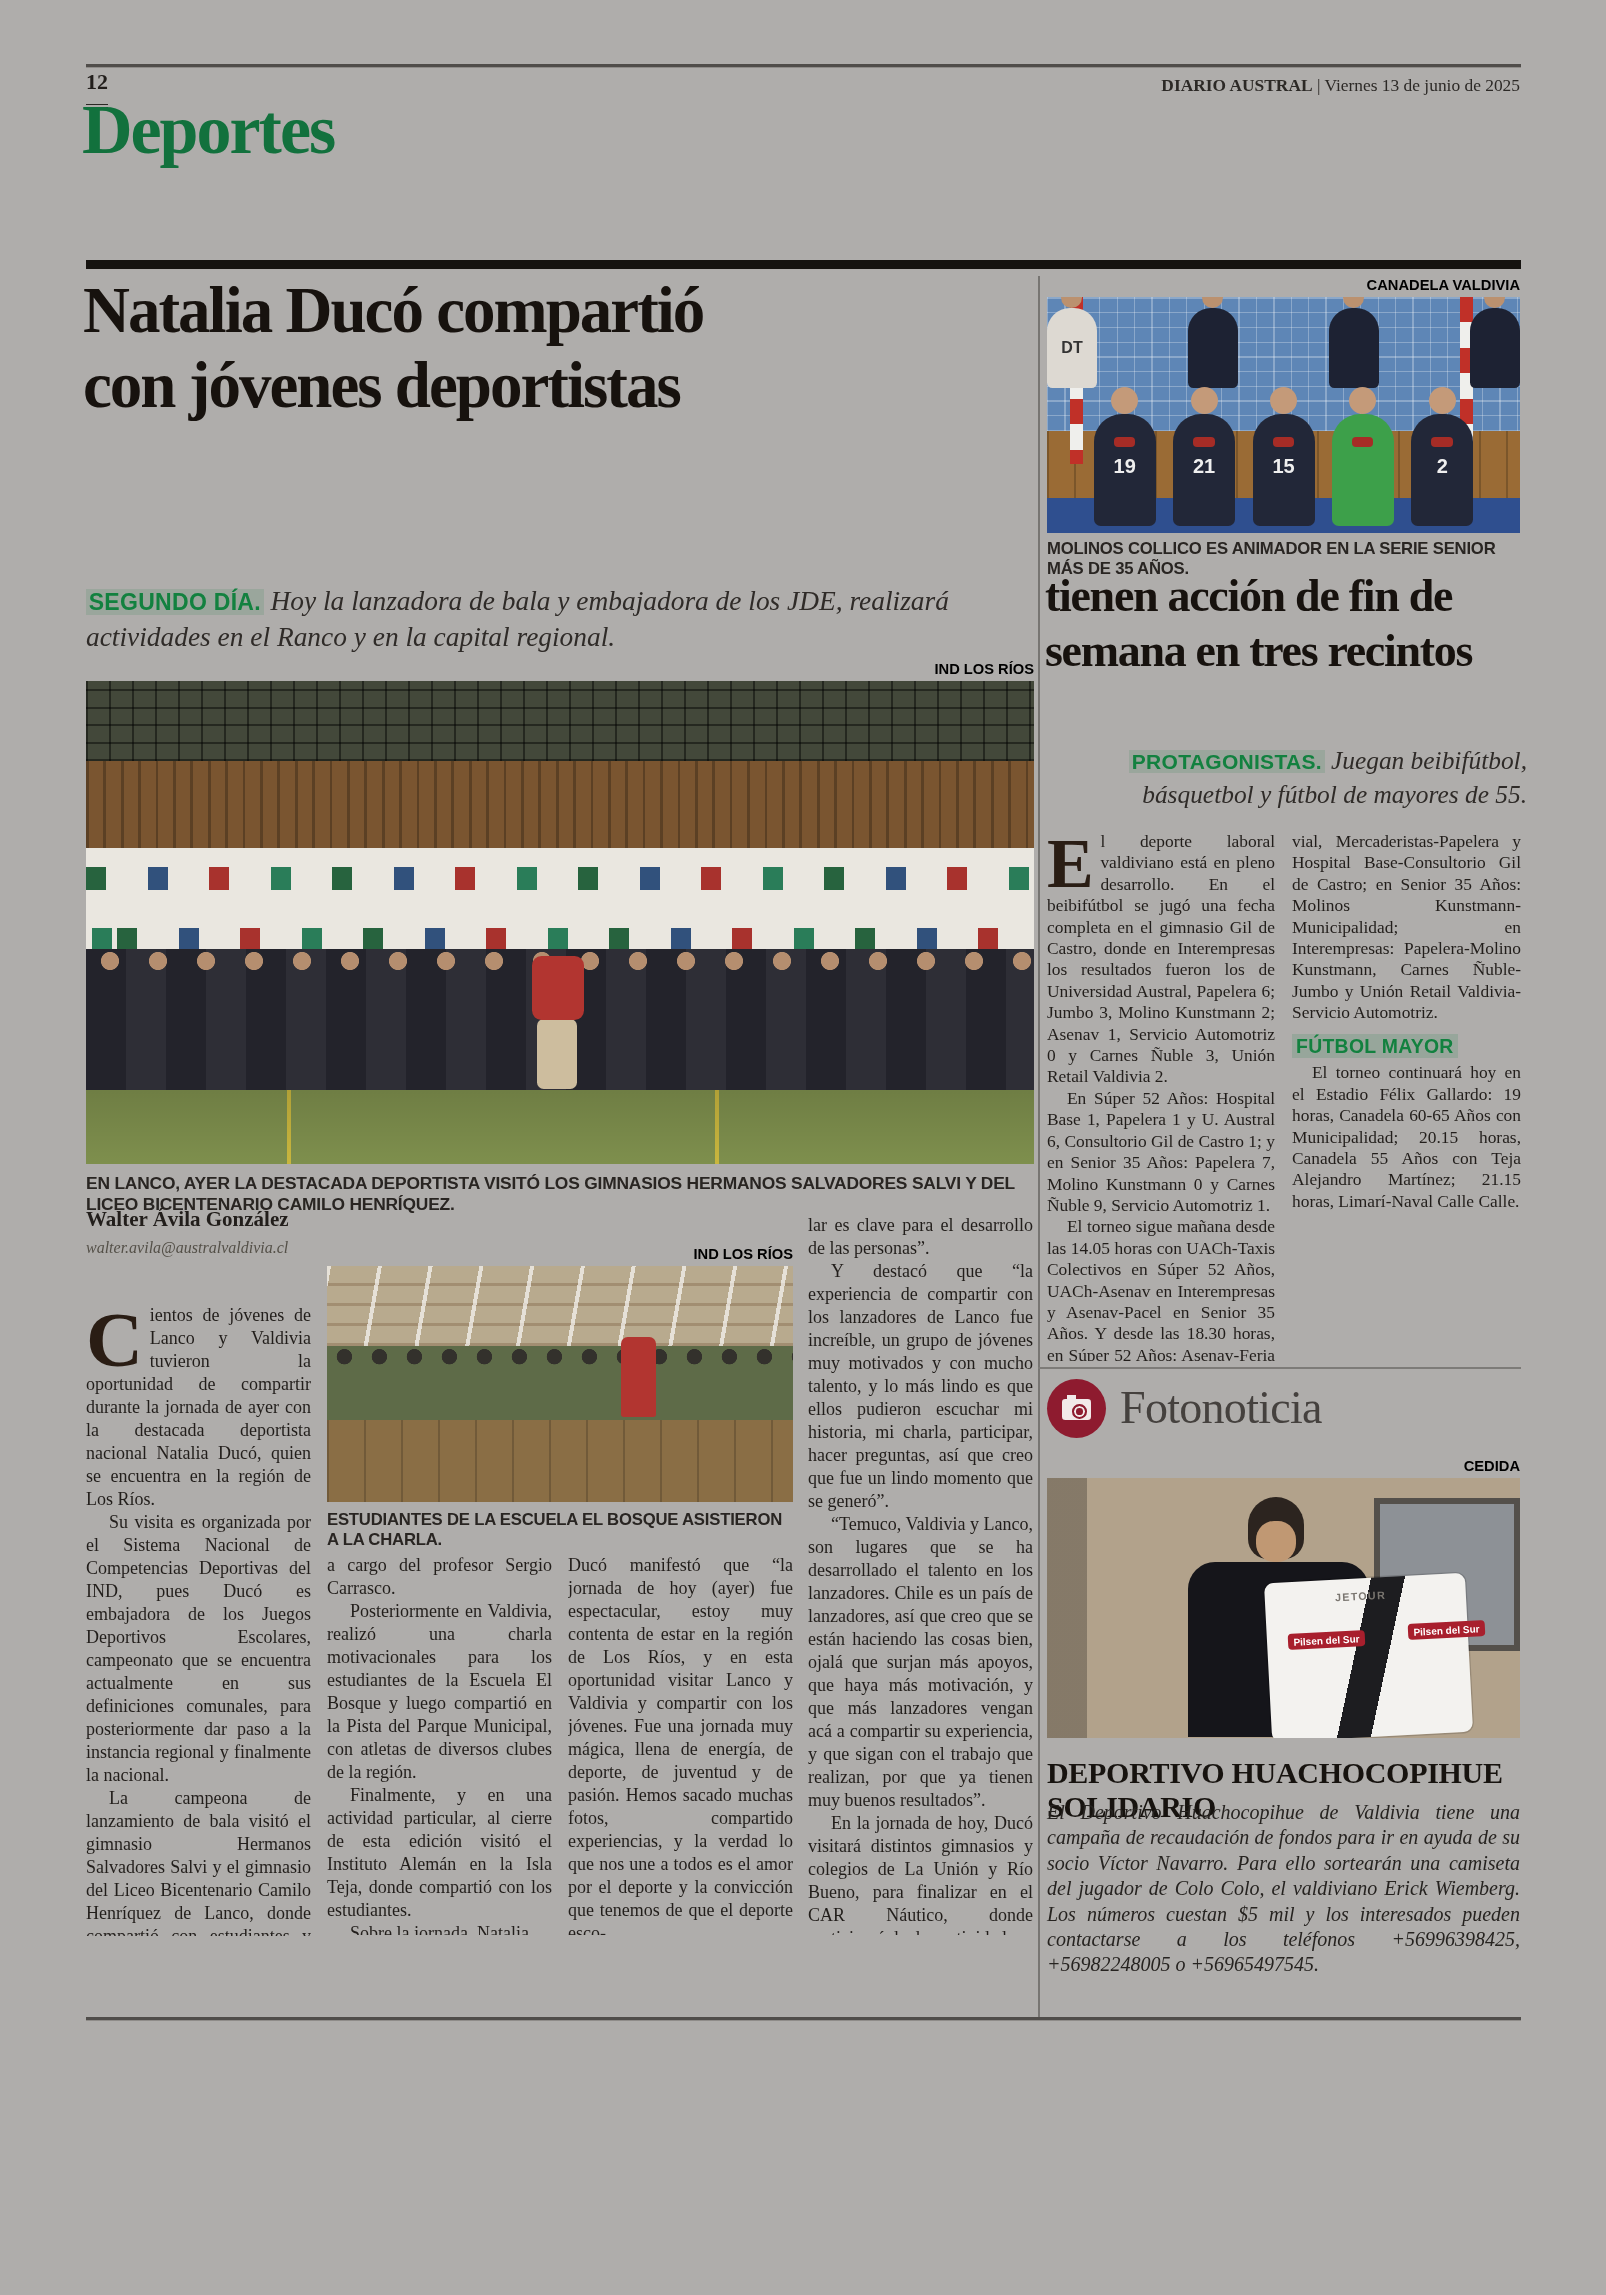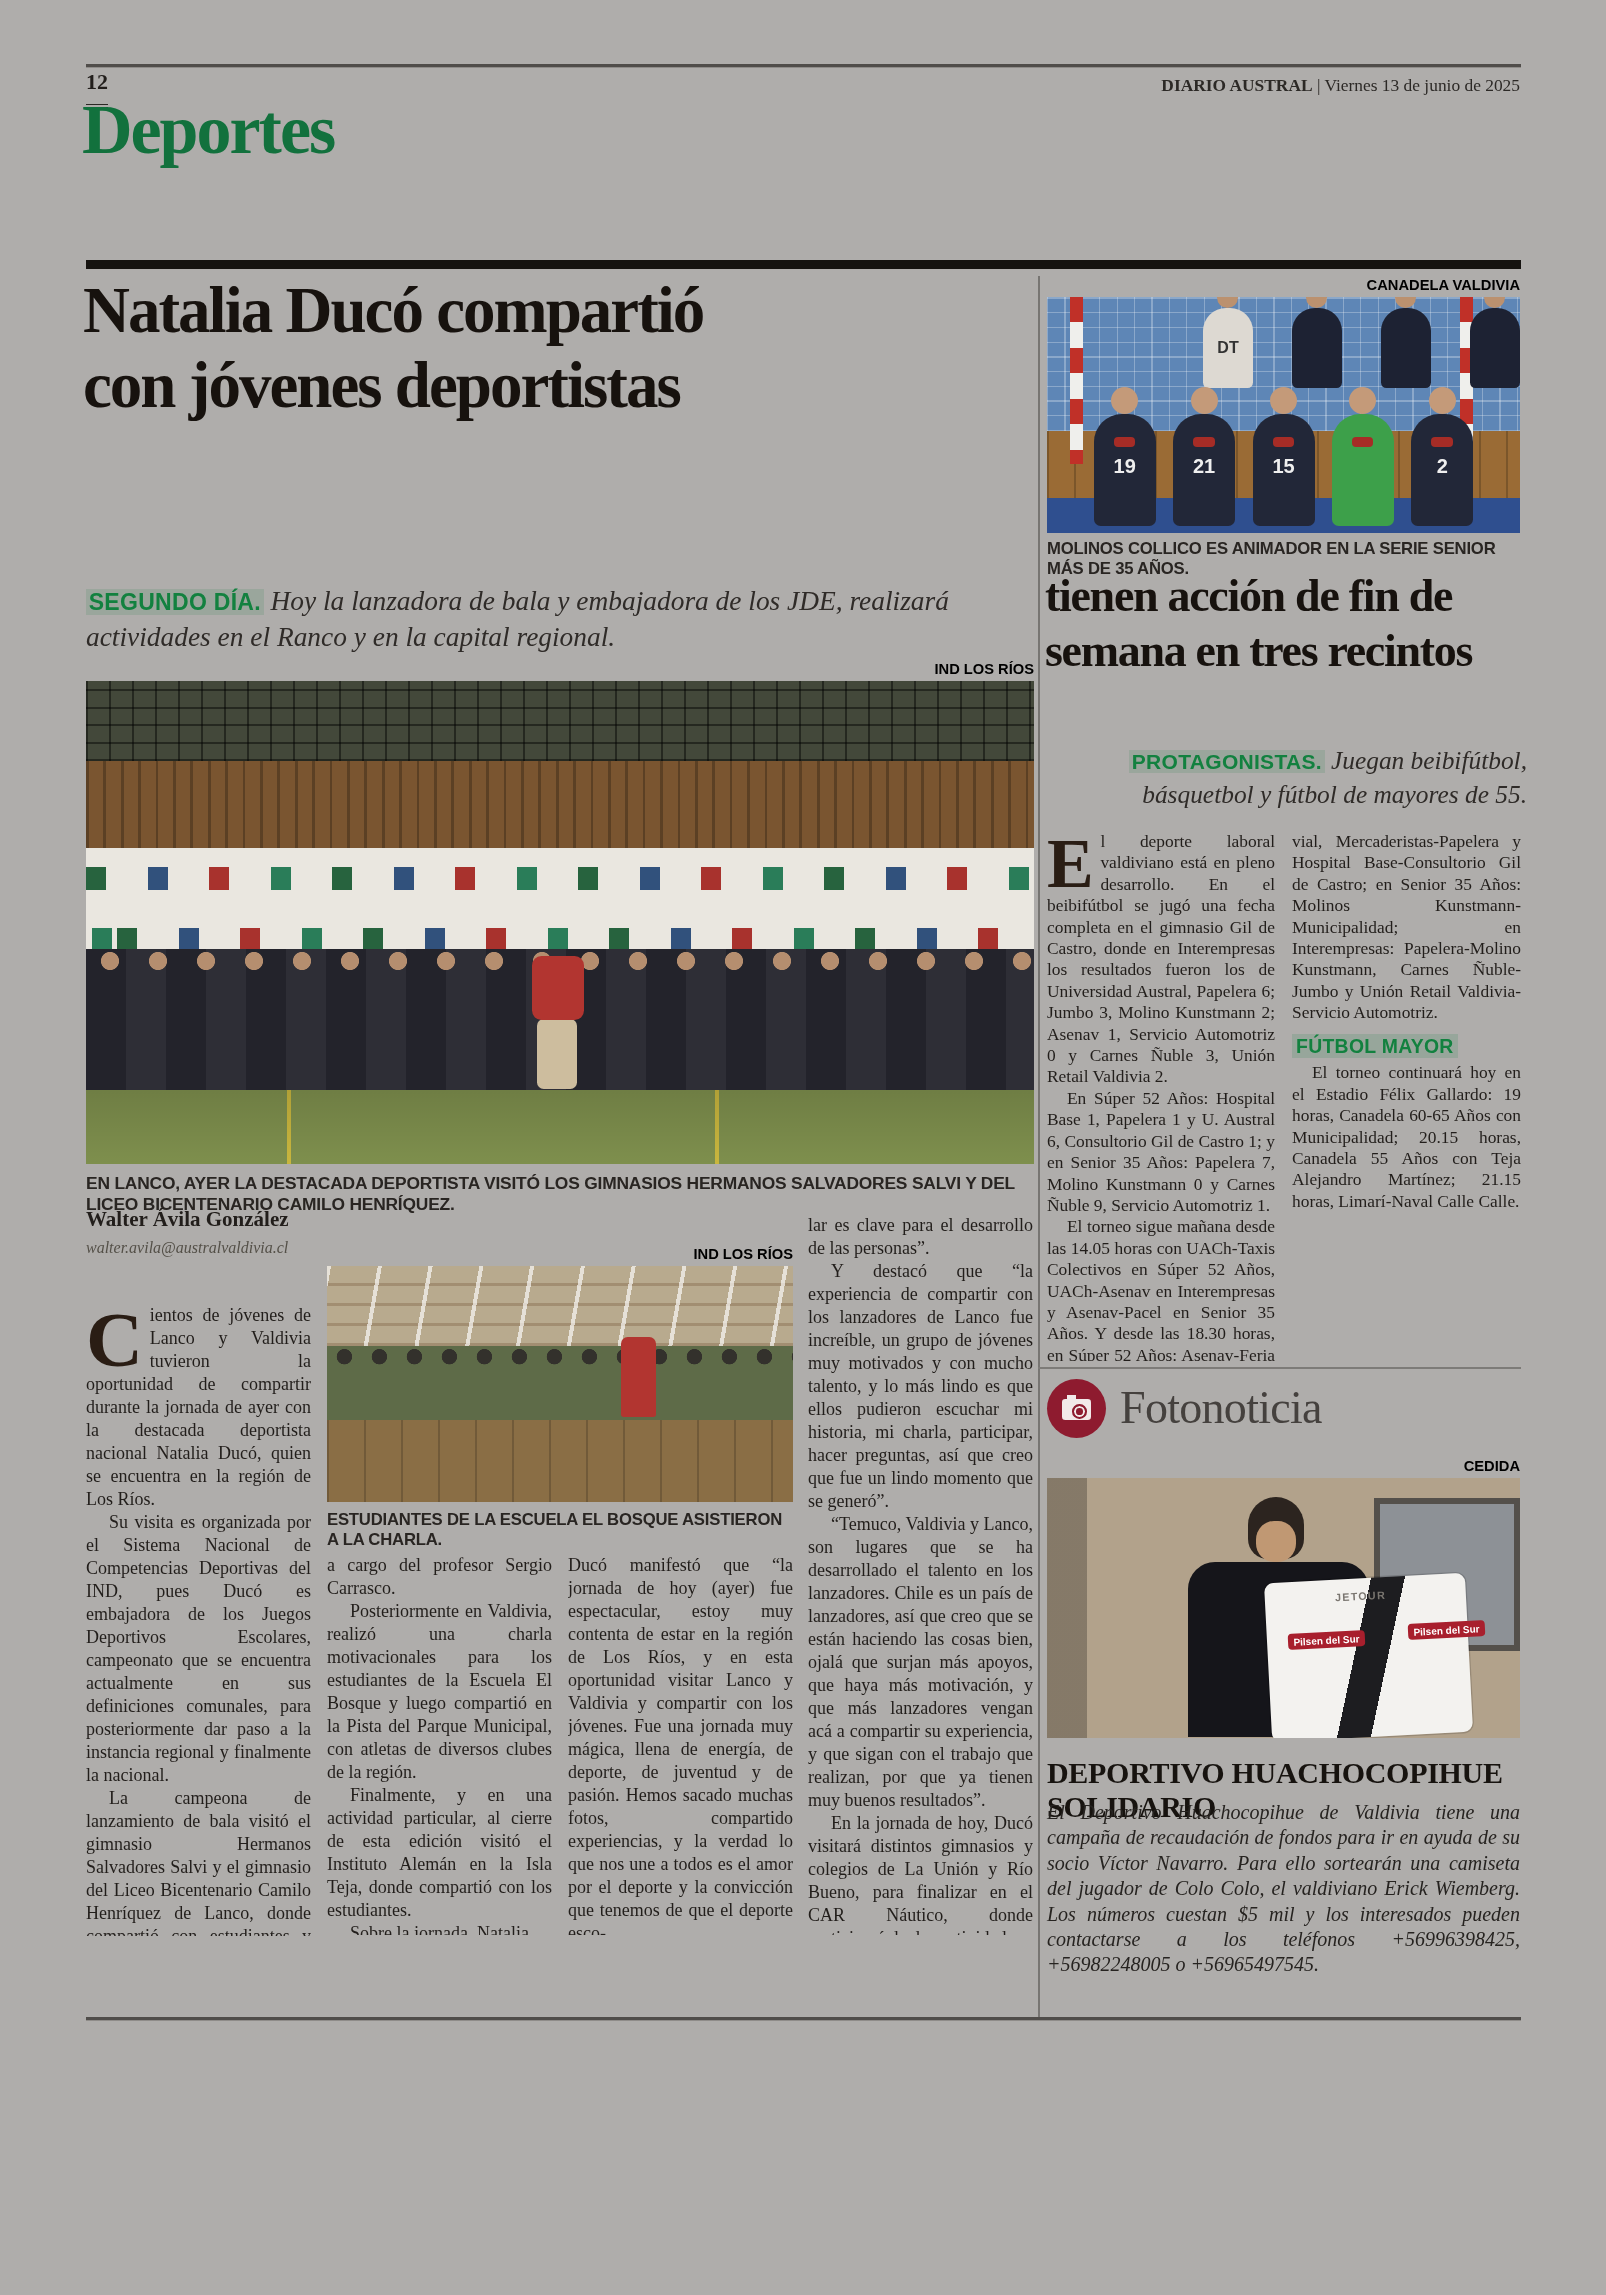--- a/index.html
+++ b/index.html
@@ -79,21 +79,21 @@
     background-image:repeating-linear-gradient(90deg,rgba(0,0,0,.2) 0 2px,transparent 2px 27px);}
   #fp-mat{bottom:0;height:35px;background:#2f4f8f;}
   .goal-post{position:absolute;top:0;width:13.4px;height:167px;
     background:repeating-linear-gradient(180deg,#c03028 0 25.4px,#efefec 25.4px 51px);}
   .players{position:absolute;left:0;bottom:6.7px;width:100%;display:flex;justify-content:center;gap:17.4px;align-items:flex-end;}
   .player{position:relative;width:62px;height:112px;background:#222738;border-radius:28px 28px 6.7px 6.7px;text-align:center;}
   .player::before{content:"";position:absolute;top:-27px;left:17.4px;width:27px;height:27px;border-radius:50%;background:#c49a79;}
   .player::after{content:"";position:absolute;top:23px;left:20px;width:21.4px;height:9.4px;border-radius:4px;background:#a62c26;}
   .player .num{position:relative;top:41px;color:#efefef;font-family:"Liberation Sans",sans-serif;font-weight:bold;font-size:20px;}
   .player.gk{background:#3da04a;}
-  .backrow{position:absolute;left:0;top:10.7px;width:100%;display:flex;justify-content:flex-end;gap:39px;}
+  .backrow{position:absolute;left:0;top:10.7px;width:100%;display:flex;justify-content:space-between;gap:39px;}
   .bplayer{position:relative;width:50px;height:80px;background:#1d2233;border-radius:23px 23px 5.4px 5.4px;}
   .bplayer::before{content:"";position:absolute;top:-21.4px;left:14px;width:21.4px;height:21.4px;border-radius:50%;background:#bb916f;}
   .bplayer.coach{background:#ddd9d2;color:#333;text-align:center;font-family:"Liberation Sans",sans-serif;font-weight:bold;font-size:16px;line-height:80px;}
 
   
   #sb-photo2{left:1047px;top:1478px;width:473px;height:260px;}
   #np-wall{top:0;height:100%;background:#b2a28b;
     background-image:linear-gradient(90deg,rgba(0,0,0,.25) 0 40px,rgba(0,0,0,0) 40px);}
   #np-window{right:0;top:20px;width:134px;height:141px;background:#8d9196;border:6.7px solid #54504b;}
   #np-head{left:201px;top:19px;width:56px;height:62px;background:#2c241f;border-radius:28px 28px 20px 20px;}

